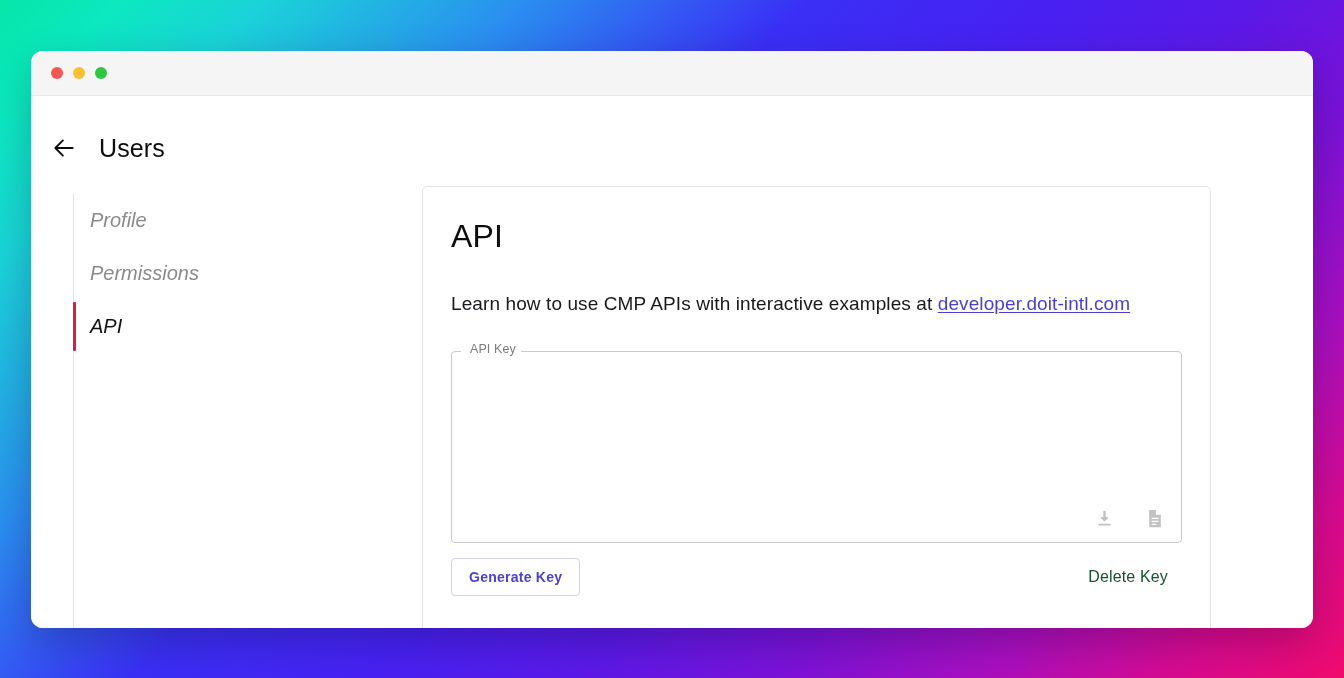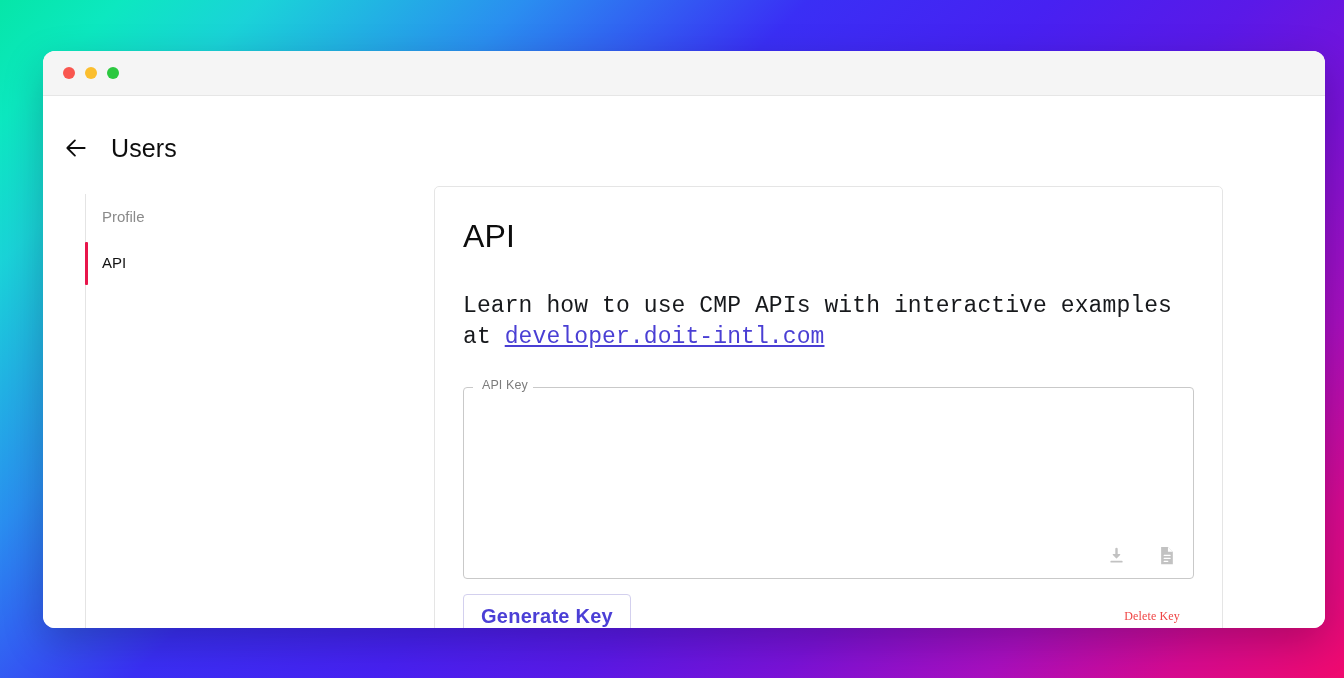--- a/index.html
+++ b/index.html
@@ -24,21 +24,21 @@
         #7a12d8 72%,
         #a80fc0 82%,
         #d60a92 91%,
         #f00a6e 100%);
     position: relative;
   }
 
   
   .window {
     position: absolute;
-    left: 43px;
+    left: 31px;
     top: 51px;
     width: 1282px;
     height: 577px;
     background: #ffffff;
     border-radius: 12px;
     box-shadow: 0 14px 40px rgba(0,0,0,0.22);
     overflow: hidden;
     display: flex;
     flex-direction: column;
   }
@@ -120,24 +120,25 @@
     left: 31px;
     top: 20px;
     bottom: -400px;
     width: 1px;
     background: #e4e4e4;
   }
   .nav-item {
     position: relative;
     display: block;
     padding: 13px 0 13px 48px;
-    font-size: 15px;
+    font-size: 20px;
     color: #8a8a8a;
     cursor: pointer;
     line-height: 1.35;
+    font-style: italic;
   }
   .nav-item.active {
     color: #121212;
   }
   .nav-item.active::before {
     content: "";
     position: absolute;
     left: 31px;
     top: 2px;
     bottom: 2px;
@@ -161,25 +162,24 @@
   .card-title {
     font-size: 32px;
     font-weight: 400;
     color: #0d0d0d;
     letter-spacing: 0.2px;
     line-height: 1.1;
   }
 
   .card-desc {
     margin-top: 37px;
-    font-size: 23px;
+    font-size: 19px;
     color: #17191c;
     line-height: 1.35;
     letter-spacing: 0.1px;
-    font-family: Liberation Mono, monospace;
   }
   .card-desc a {
     color: #4a3fd4;
     text-decoration: underline;
     text-underline-offset: 2px;
   }
 
   
   .field {
     position: relative;
@@ -258,35 +258,35 @@
 
   
   .card-actions {
     margin-top: 15px;
     display: flex;
     align-items: center;
     justify-content: space-between;
   }
   .btn-outlined {
     font-family: "Liberation Sans", sans-serif;
-    font-size: 20px;
+    font-size: 14px;
     font-weight: 700;
     color: #4b3fd6;
     background: #ffffff;
     border: 1px solid #d3d0ee;
     border-radius: 4px;
     padding: 11px 17px;
     cursor: pointer;
     letter-spacing: 0.25px;
     line-height: 1;
   }
   .btn-text-disabled {
-    font-family: Liberation Serif, serif;
-    font-size: 12px;
-    color: #ef4444;
+    font-family: Liberation Sans, sans-serif;
+    font-size: 16px;
+    color: #14532d;
     background: none;
     border: 0;
     padding: 11px 14px;
     letter-spacing: 0.15px;
     cursor: default;
     line-height: 1;
   }
 </style>
 </head>
 <body>
@@ -311,20 +311,21 @@
         </svg>
       </span>
       <h1 class="page-title">Users</h1>
     </div>
 
     <div class="content">
 
       <nav class="sidebar">
         <div class="sidebar-rail"></div>
         <a class="nav-item">Profile</a>
+        <a class="nav-item">Permissions</a>
         <a class="nav-item active">API</a>
       </nav>
 
       <section class="card">
 
         <h2 class="card-title">API</h2>
 
         <p class="card-desc">
           <span>Learn how to use CMP APIs with interactive examples at </span><a href="#">developer.doit-intl.com</a>
         </p>

